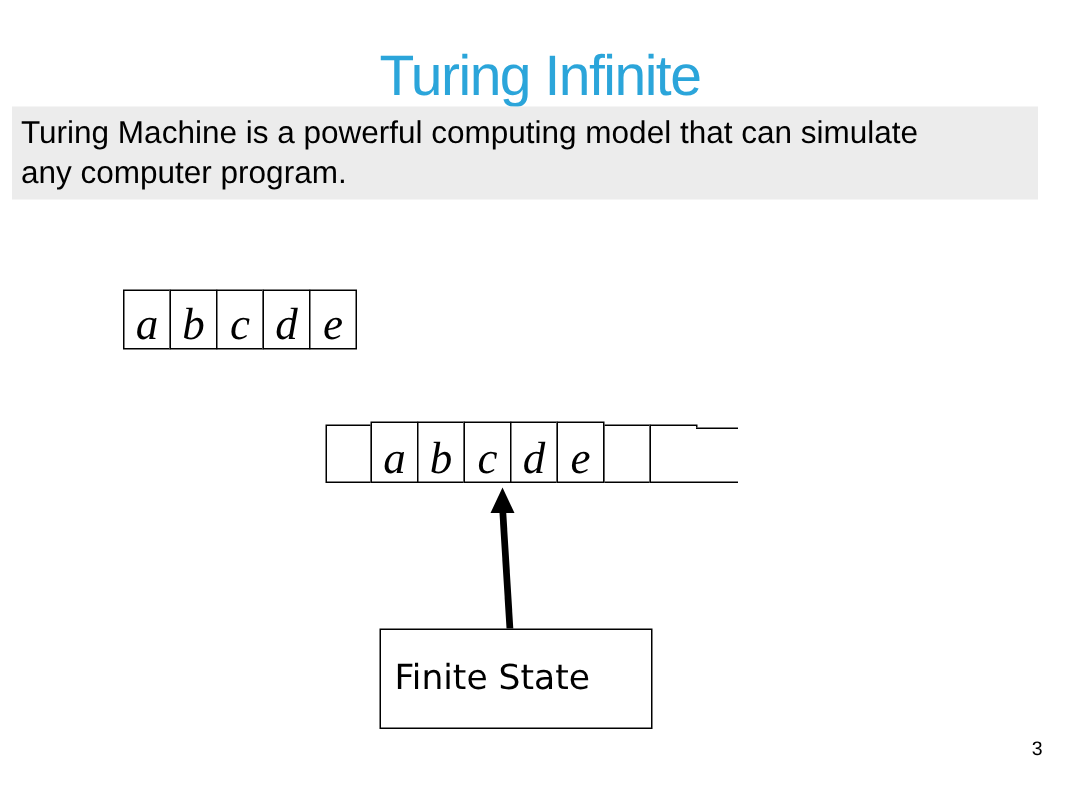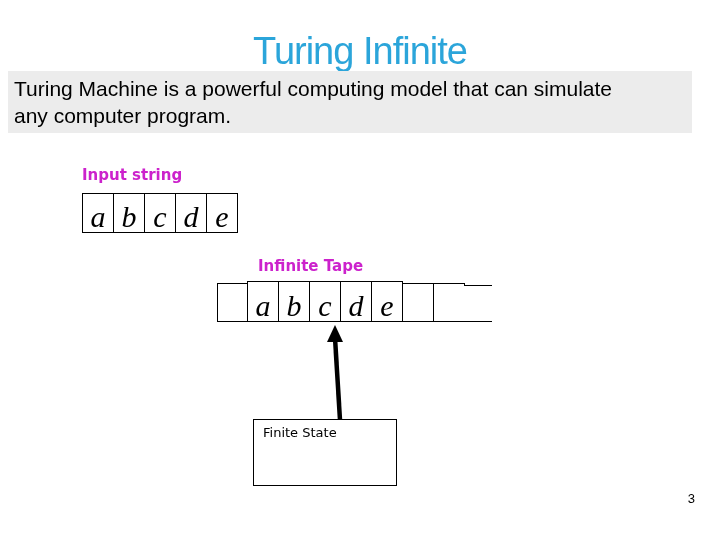--- a/index.html
+++ b/index.html
@@ -50,64 +50,62 @@
   }
   
   .head-arrow{position:absolute;left:322px;top:324px;}
   
   .head-note{
     position:absolute;left:362px;top:352px;font-family:"Liberation Serif",serif;
     font-size:15px;color:var(--text,#000);white-space:nowrap;
   }
   
   .control-box{
-    box-sizing:border-box;position:absolute;left:253px;top:419px;width:144px;height:67px;
+    box-sizing:border-box;position:absolute;left:253px;top:419px;width:182px;height:67px;
     border:1px solid #000;background:#fff;display:flex;flex-direction:column;
-    align-items:flex-start;padding-left:9px;
-    font-family:"DejaVu Sans",sans-serif;font-size:13px;line-height:25px;
+    justify-content:center;align-items:flex-start;padding-left:9px;
+    font-family:"DejaVu Sans",sans-serif;font-size:23px;line-height:25px;
     color:var(--text,#000);white-space:nowrap;
   }
   .page-num{
     position:absolute;right:25px;top:491px;font-size:13px;color:var(--text,#000);
     font-family:"Liberation Sans",sans-serif;
   }
 </style>
 </head>
 <body>
 
 <div class="slide">
 
   <div class="title">Turing Infinite</div>
 
   <div class="body-block">
     <div>Turing Machine is a powerful computing model that can simulate</div>
     <div>any computer program.</div>
   </div>
 
-  <div class="label input-label">Input string</div>
 
   <div class="input-table">
     <div class="cell">
         <span>a</span>
       </div>
     <div class="cell">
         <span>b</span>
       </div>
     <div class="cell">
         <span>c</span>
       </div>
     <div class="cell">
         <span>d</span>
       </div>
     <div class="cell">
         <span>e</span>
       </div>
   </div>
 
-  <div class="label tape-label">Infinite Tape</div>
 
   <div class="itape">
     <div class="cell">
         <span></span>
       </div>
     <div class="cell">
         <span>a</span>
       </div>
     <div class="cell">
         <span>b</span>

